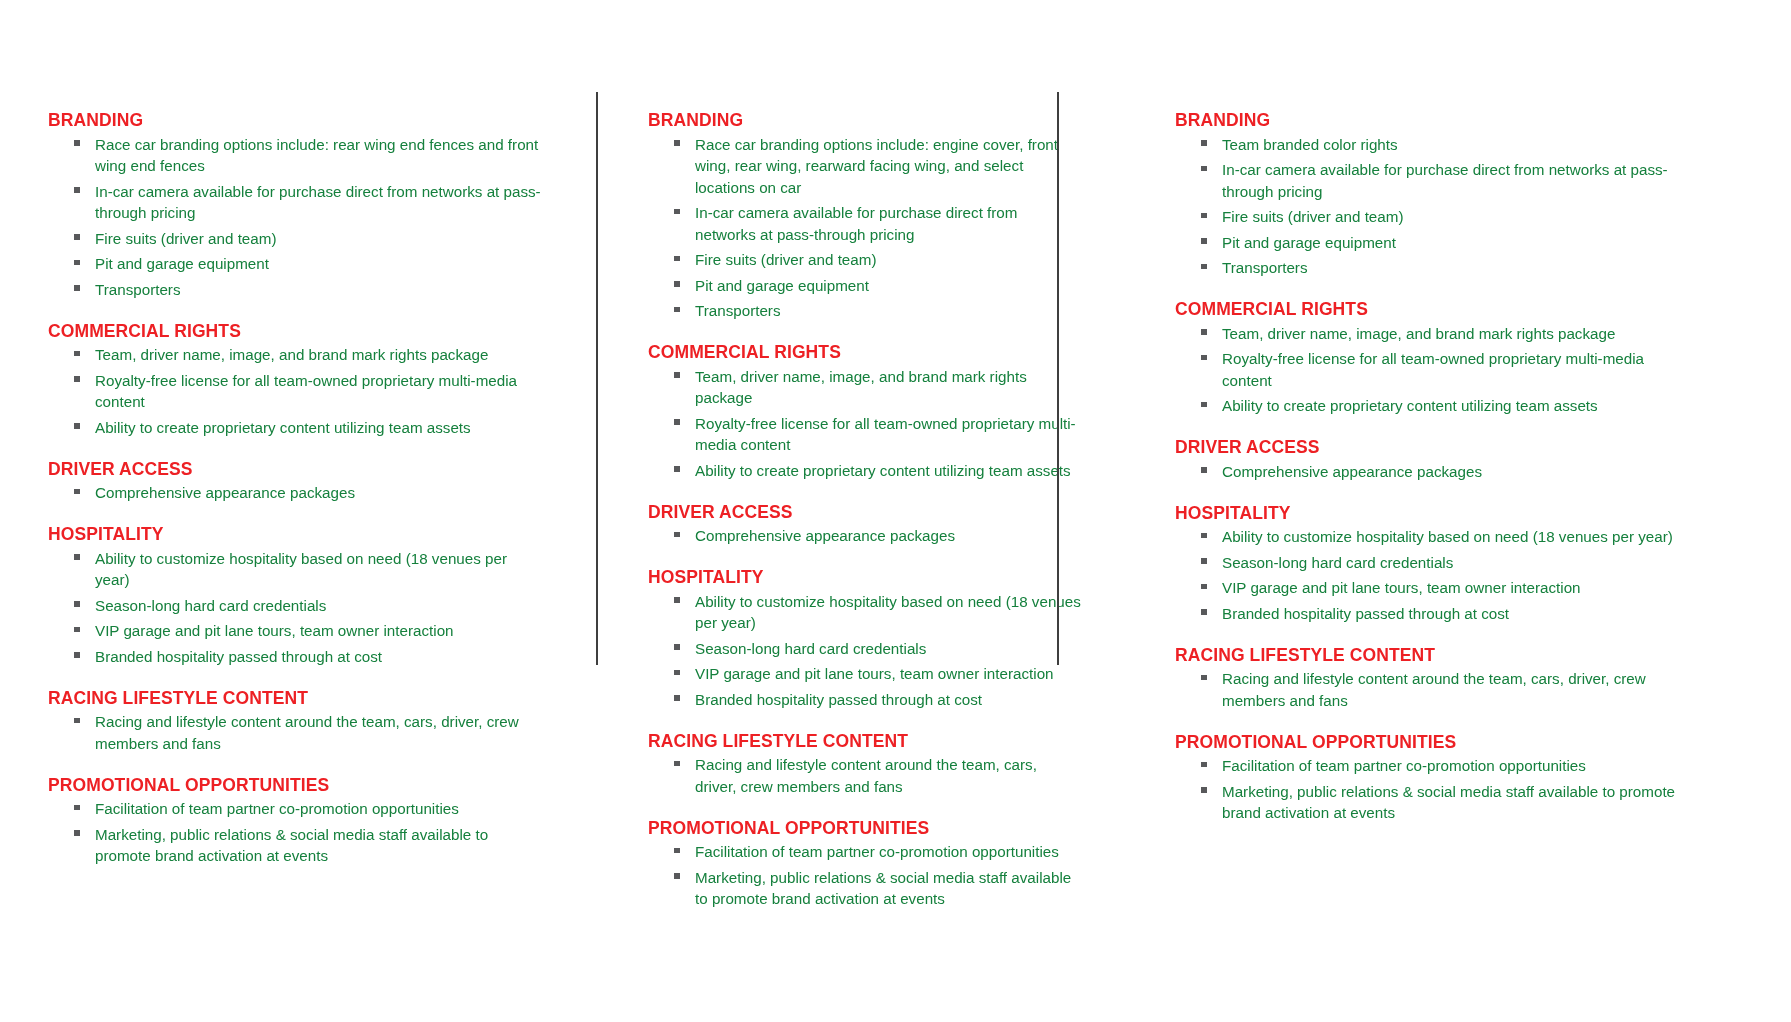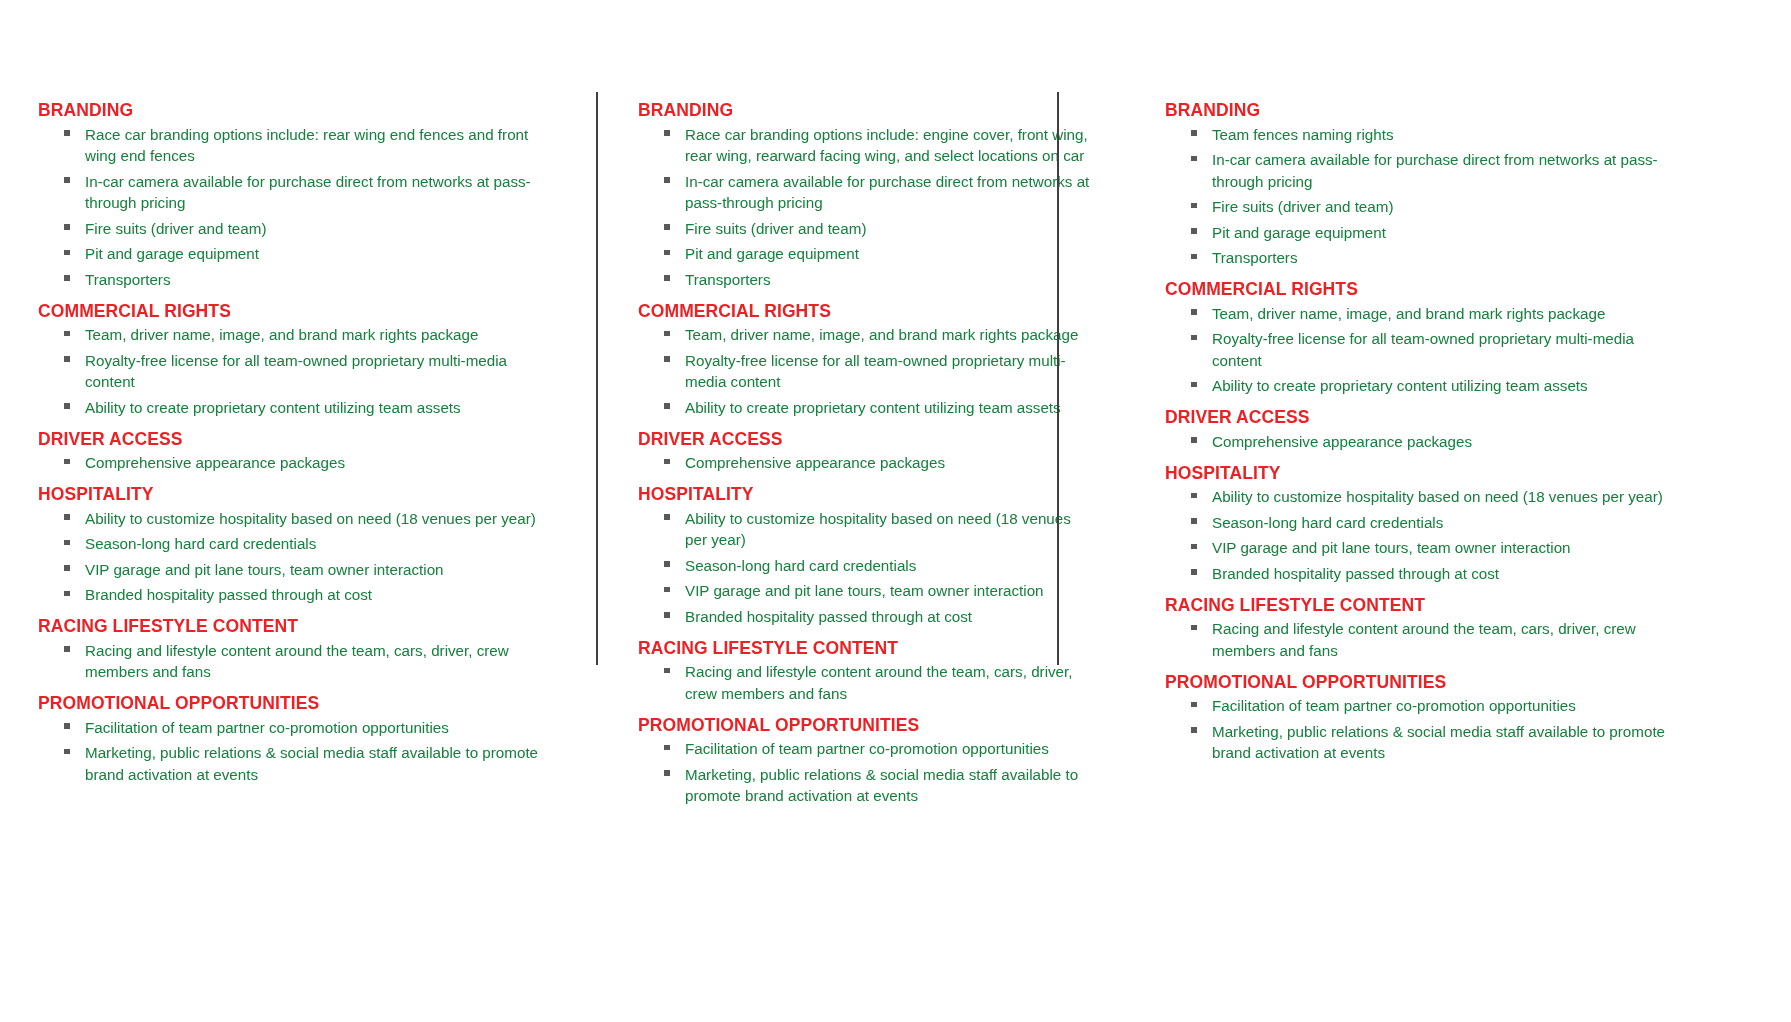--- a/index.html
+++ b/index.html
@@ -75,21 +75,21 @@
     padding-bottom: 2.5px;
   }
   .bullet-item .marker {
     position: absolute;
     left: 26px;
     top: 8px;
     width: 5.5px;
     height: 5.5px;
     background: #58595b;
   }
-  .section-block { margin: 7px; }
+  .section-block { margin: 17px; }
 </style>
 </head>
 <body>
 
 <div class="page">
   <div class="columns">
     <div class="column col-1">
         <div class="section-block">
           <div class="section-head">BRANDING</div>
           <ul class="bullet-list">
@@ -182,21 +182,21 @@
           <ul class="bullet-list">
             <li class="bullet-item"><span class="marker"></span><span>Facilitation of team partner co-promotion opportunities</span></li>
             <li class="bullet-item"><span class="marker"></span><span>Marketing, public relations &amp; social media staff available to promote brand activation at events</span></li>
           </ul>
         </div>
       </div>
     <div class="column col-3">
         <div class="section-block">
           <div class="section-head">BRANDING</div>
           <ul class="bullet-list">
-            <li class="bullet-item"><span class="marker"></span><span>Team fences naming rights</span></li>
+            <li class="bullet-item"><span class="marker"></span><span>Team branded color rights</span></li>
             <li class="bullet-item"><span class="marker"></span><span>In-car camera available for purchase direct from networks at pass-through pricing</span></li>
             <li class="bullet-item"><span class="marker"></span><span>Fire suits (driver and team)</span></li>
             <li class="bullet-item"><span class="marker"></span><span>Pit and garage equipment</span></li>
             <li class="bullet-item"><span class="marker"></span><span>Transporters</span></li>
           </ul>
         </div>
         <div class="section-block">
         </div>
         <div class="section-block">
           <div class="section-head">COMMERCIAL RIGHTS</div>

